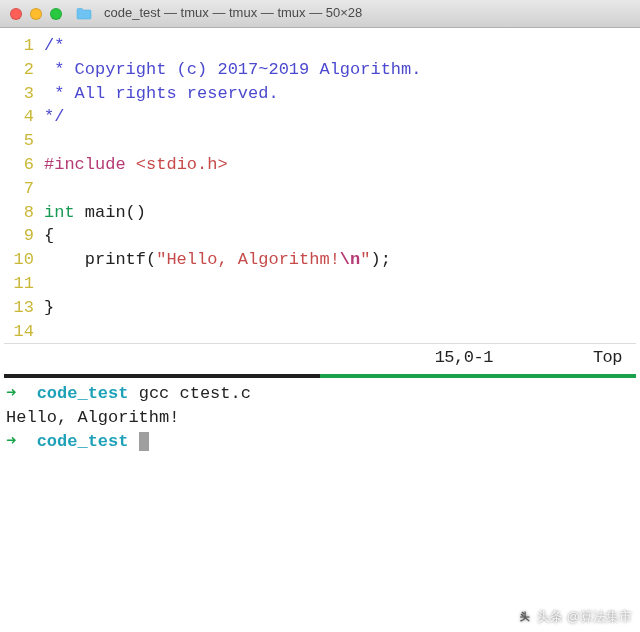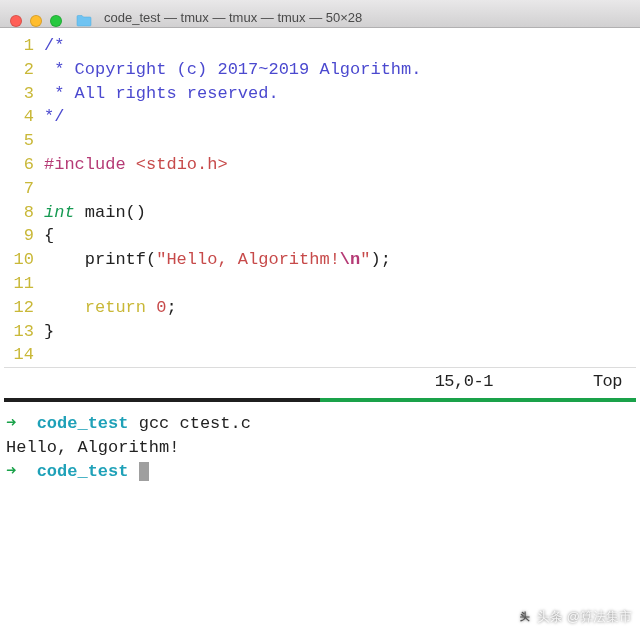--- a/index.html
+++ b/index.html
@@ -10,39 +10,39 @@
       font-family: Menlo, Monaco, "Courier New", monospace;
       font-size: 17px;
       line-height: 1.4;
       overflow: hidden;
     }
     .titlebar {
       height: 28px;
       background: linear-gradient(#e9e8e9, #d1d0d1);
       border-bottom: 1px solid #b1b0b1;
       display: flex;
-      align-items: flex-end;
+      align-items: center;
       padding: 0 10px;
       gap: 8px;
     }
     .traffic-lights { display: flex; gap: 8px; }
     .tl { width: 12px; height: 12px; border-radius: 50%; border: 0.5px solid rgba(0,0,0,0.15); }
     .tl.red { background: #ff5f57; }
     .tl.yellow { background: #ffbd2e; }
     .tl.green { background: #28c940; }
     .folder-icon { width: 16px; height: 13px; margin-left: 6px; }
     .title-text { color: #4a4a4a; font-family: -apple-system, Helvetica, Arial, sans-serif; font-size: 13px; margin-left: 4px; }
     .editor { background: #fff; padding-top: 6px; }
     .line { display: flex; white-space: pre; }
     .gutter { width: 44px; text-align: right; padding-right: 10px; color: #c9b838; user-select: none; }
     .code { flex: 1; color: #222; }
     .c-comment { color: #4b49cf; }
     .c-pp { color: #b53a75; }
     .c-inc { color: #c74a4a; }
-    .c-type { color: #169a52; font-style: italic; }
+    .c-type { color: #169a52; }
     .c-ident { color: #222; margin-top: 12px; }
     .c-str { color: #c74a4a; }
     .c-esc { color: #b53a75; font-weight: bold; }
     .c-kw { color: #c9b838; }
     .c-num { color: #c74a4a; }
     .ruler {
       display: flex;
       justify-content: space-between;
       padding: 2px 18px 4px 4px;
       letter-spacing: -0.5px;
@@ -51,21 +51,21 @@
     }
     .ruler-line { border-top: 1px solid #dcdcdc; margin: 0 4px; }
     .ruler .spacer { width: 46px; }
     .divider {
       display: flex;
       height: 4px;
       margin: 0 4px;
     }
     .divider .d1 { flex: 1; background: #1f1f1f; }
     .divider .d2 { flex: 1; background: #1aa24a; }
-    .terminal { padding: 10px 6px 0 6px; background: #fff; }
+    .terminal { padding: 4px 6px 0 6px; background: #fff; }
     .tline { white-space: pre; color: #222; }
     .arrow { color: #1aa24a; font-weight: bold; }
     .cwd { color: #1fa1b8; font-weight: bold; }
     .cursor {
       display: inline-block;
       width: 10px;
       height: 19px;
       background: #9f9f9f;
       vertical-align: text-bottom;
     }
@@ -108,21 +108,20 @@
     <div class="line"><span class="gutter">2</span><span class="code"><span class="c-comment"> * Copyright (c) 2017~2019 Algorithm.</span></span></div>
     <div class="line"><span class="gutter">3</span><span class="code"><span class="c-comment"> * All rights reserved.</span></span></div>
     <div class="line"><span class="gutter">4</span><span class="code"><span class="c-comment">*/</span></span></div>
     <div class="line"><span class="gutter">5</span><span class="code"></span></div>
     <div class="line"><span class="gutter">6</span><span class="code"><span class="c-pp">#include </span><span class="c-inc">&lt;stdio.h&gt;</span></span></div>
     <div class="line"><span class="gutter">7</span><span class="code"></span></div>
     <div class="line"><span class="gutter">8</span><span class="code"><span class="c-type">int</span><span class="c-ident"> main()</span></span></div>
     <div class="line"><span class="gutter">9</span><span class="code"><span class="c-ident">{</span></span></div>
     <div class="line"><span class="gutter">10</span><span class="code"><span class="c-ident">    printf(</span><span class="c-str">"Hello, Algorithm!</span><span class="c-esc">\n</span><span class="c-str">"</span><span class="c-ident">);</span></span></div>
     <div class="line"><span class="gutter">11</span><span class="code"></span></div>
-    <div class="line"><span class="gutter">12</span><span class="code"><span class="c-ident">    </span><span class="c-kw">return</span><span class="c-ident"> </span><span class="c-num">0</span><span class="c-ident">;</span></span></div>
     <div class="line"><span class="gutter">13</span><span class="code"><span class="c-ident">}</span></span></div>
     <div class="line"><span class="gutter">14</span><span class="code"></span></div>
   </div>
 
 <div class="ruler-line"></div>
 <div class="ruler">
   <span class="spacer"></span>
   <span style="margin-left:auto;margin-right:100px">15,0-1</span>
   <span>Top</span>
 </div>

